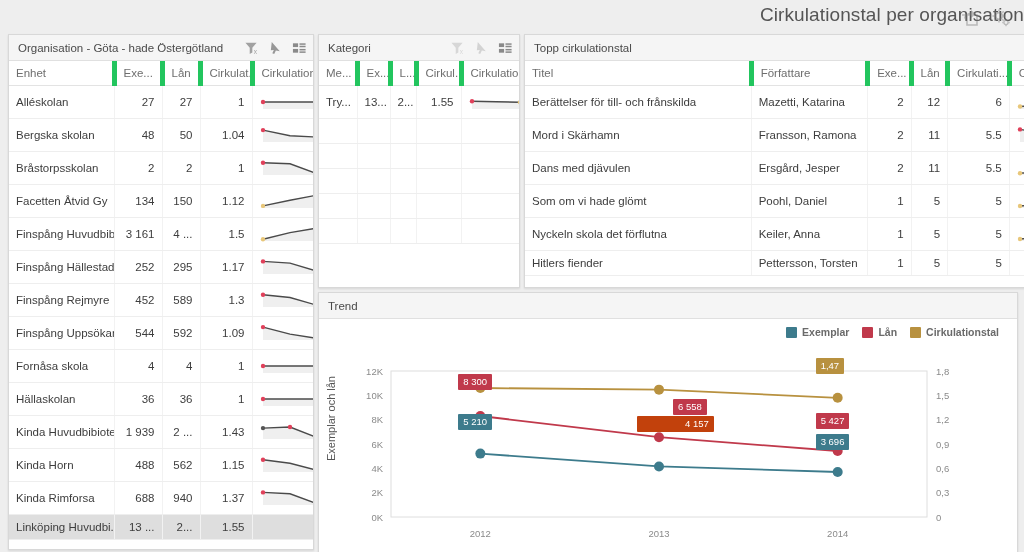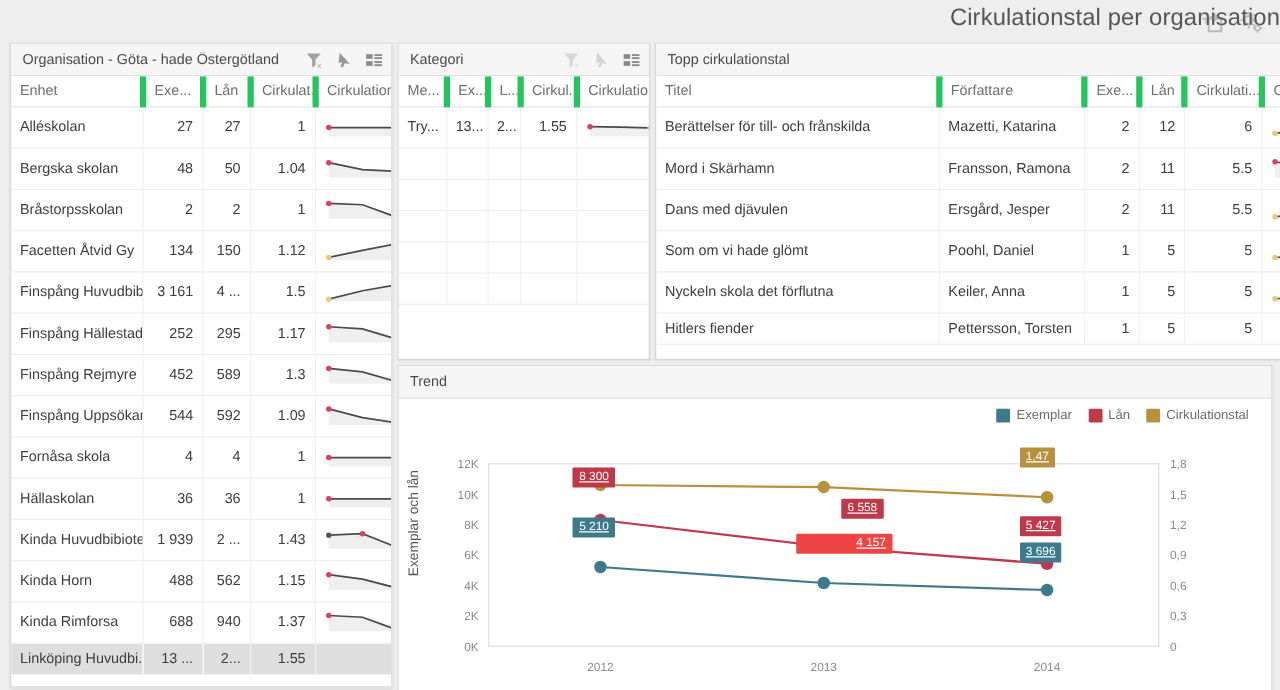--- a/index.html
+++ b/index.html
@@ -73,36 +73,36 @@
   td.spark { padding: 1px 4px; }
   .spark svg { display: block; }
 
   
   .tbl-body { overflow: hidden; }
 
   
   #trend-body { position: relative; width: 100%; height: 232px; }
   .legend {
     position: absolute; right: 18px; top: 7px;
-    display: flex; align-items: center; gap: 13px;
+    display: flex; align-items: center; gap: 13px; font-weight: bold;
   }
   .lg { display: flex; align-items: center; gap: 5px; }
   .lg .sw { width: 11px; height: 11px; border-radius: 1px; }
   .lg span.lbl { font-size: 10.5px; color: #6a6a6a; }
   .axis-title {
     position: absolute; font-size: 11px; color: #555;
     white-space: nowrap;
   }
   #ylabel-left {
     left: 6px; top: 142px;
     transform: rotate(-90deg); transform-origin: left top;
   }
   .dlabel {
     position: absolute; font-size: 9.5px; color: #fff;
-    padding: 2px 5px 3px; border-radius: 1px; white-space: nowrap; text-decoration: underline;
+    padding: 2px 5px 3px; border-radius: 1px; white-space: nowrap;
   }
 </style>
 </head>
 <body>
 
 <div id="topbar">
   <div id="app-title">Cirkulationstal per organisation</div>
 
   <div class="topicon" id="share-icon">
     <svg viewBox="0 0 22 22" width="22" height="22">
@@ -653,21 +653,21 @@
         <circle cx="161.33333333333331" cy="97.01666666666667" r="5" fill="#c0394b"></circle>
         <circle cx="340" cy="118.211" r="5" fill="#c0394b"></circle>
         <circle cx="518.6666666666667" cy="131.9715" r="5" fill="#c0394b"></circle>
         <path d="M161.3 69.0 L340.0 70.7 L518.7 78.8" fill="none" stroke="#b8913f" stroke-width="1.8"></path>
         <circle cx="161.33333333333331" cy="69.03333333333333" r="5" fill="#b8913f"></circle>
         <circle cx="340" cy="70.65555555555555" r="5" fill="#b8913f"></circle>
         <circle cx="518.6666666666667" cy="78.76666666666667" r="5" fill="#b8913f"></circle>
       </svg>
     <div id="trend-labels">
         <div class="dlabel" style="background: rgb(61, 123, 140); left: 139.333px; top: 94.6117px;">5 210</div>
-        <div class="dlabel" style="background: #ef4444; left: 318px; top: 108px; padding-left: 48px;">4 157</div>
+        <div class="dlabel" style="background: #c2410c; left: 318px; top: 97px; padding-left: 48px;">4 157</div>
         <div class="dlabel" style="background: rgb(61, 123, 140); left: 496.667px; top: 115.032px;">3 696</div>
         <div class="dlabel" style="background: rgb(192, 57, 75); left: 139.333px; top: 55.0167px;">8 300</div>
         <div class="dlabel" style="background: rgb(192, 57, 75); left: 318px; top: 80.211px; margin-left: 36px;">6 558</div>
         <div class="dlabel" style="background: rgb(192, 57, 75); left: 496.667px; top: 93.9715px;">5 427</div>
         <div class="dlabel" style="background: rgb(184, 145, 63); left: 496.667px; top: 38.7667px;">1,47</div>
       </div>
   </div>
 </div>
 
 </body></html>

